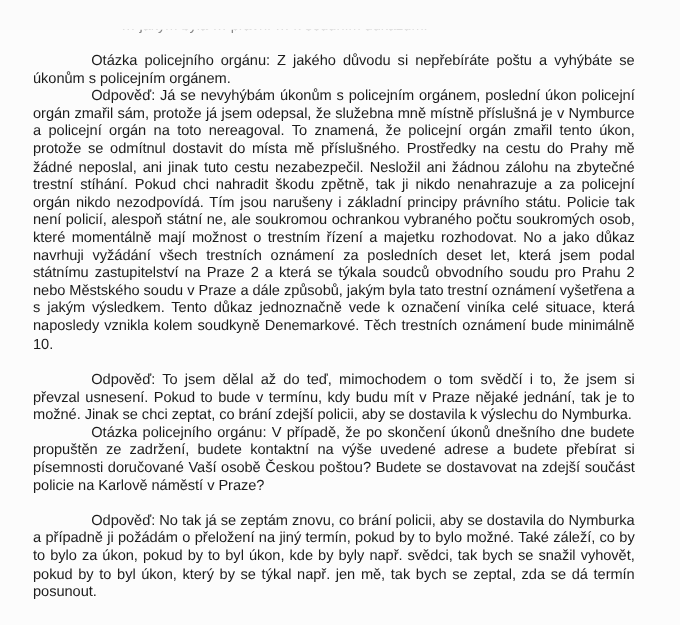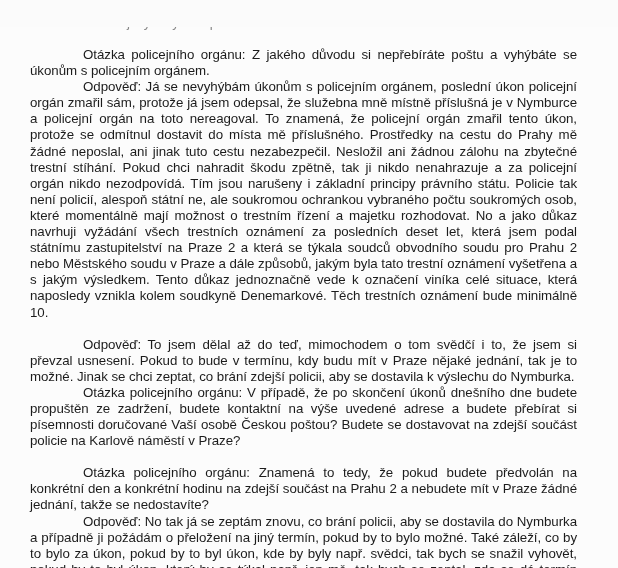--- a/index.html
+++ b/index.html
@@ -46,18 +46,17 @@
 <div class="page">
   <div class="content">
     <div class="clip-line">… jakým byla … právní … k soudním důkazům.</div>
     <div class="gap"></div>
     <p>Otázka policejního orgánu: Z jakého důvodu si nepřebíráte poštu a vyhýbáte se úkonům s policejním orgánem.</p>
     <p>Odpověď: Já se nevyhýbám úkonům s policejním orgánem, poslední úkon policejní orgán zmařil sám, protože já jsem odepsal, že služebna mně místně příslušná je v Nymburce a policejní orgán na toto nereagoval. To znamená, že policejní orgán zmařil tento úkon, protože se odmítnul dostavit do místa mě příslušného. Prostředky na cestu do Prahy mě žádné neposlal, ani jinak tuto cestu nezabezpečil. Nesložil ani žádnou zálohu na zbytečné trestní stíhání. Pokud chci nahradit škodu zpětně, tak ji nikdo nenahrazuje a za policejní orgán nikdo nezodpovídá. Tím jsou narušeny i základní principy právního státu. Policie tak není policií, alespoň státní ne, ale soukromou ochrankou vybraného počtu soukromých osob, které momentálně mají možnost o trestním řízení a majetku rozhodovat. No a jako důkaz navrhuji vyžádání všech trestních oznámení za posledních deset let, která jsem podal státnímu zastupitelství na Praze 2 a která se týkala soudců obvodního soudu pro Prahu 2 nebo Městského soudu v Praze a dále způsobů, jakým byla tato trestní oznámení vyšetřena a s jakým výsledkem. Tento důkaz jednoznačně vede k označení viníka celé situace, která naposledy vznikla kolem soudkyně Denemarkové. Těch trestních oznámení bude minimálně 10.</p>
     <div class="gap"></div>
     <p>Odpověď: To jsem dělal až do teď, mimochodem o tom svědčí i to, že jsem si převzal usnesení. Pokud to bude v termínu, kdy budu mít v Praze nějaké jednání, tak je to možné. Jinak se chci zeptat, co brání zdejší policii, aby se dostavila k výslechu do Nymburka.</p>
     <p>Otázka policejního orgánu: V případě, že po skončení úkonů dnešního dne budete propuštěn ze zadržení, budete kontaktní na výše uvedené adrese a budete přebírat si písemnosti doručované Vaší osobě Českou poštou? Budete se dostavovat na zdejší součást policie na Karlově náměstí v Praze?</p>
     <div class="gap"></div>
-    <p>Otázka policejního orgánu: Znamená to tedy, že pokud budete předvolán na konkrétní den a konkrétní hodinu na zdejší součást na Prahu 2 a nebudete mít v Praze žádné jednání, takže se nedostavíte?</p>
     <p>Odpověď: No tak já se zeptám znovu, co brání policii, aby se dostavila do Nymburka a případně ji požádám o přeložení na jiný termín, pokud by to bylo možné. Také záleží, co by to bylo za úkon, pokud by to byl úkon, kde by byly např. svědci, tak bych se snažil vyhovět, pokud by to byl úkon, který by se týkal např. jen mě, tak bych se zeptal, zda se dá termín posunout.</p>
     <div class="gap"></div>
 
   </div>
 </div>
 
 </body></html>

